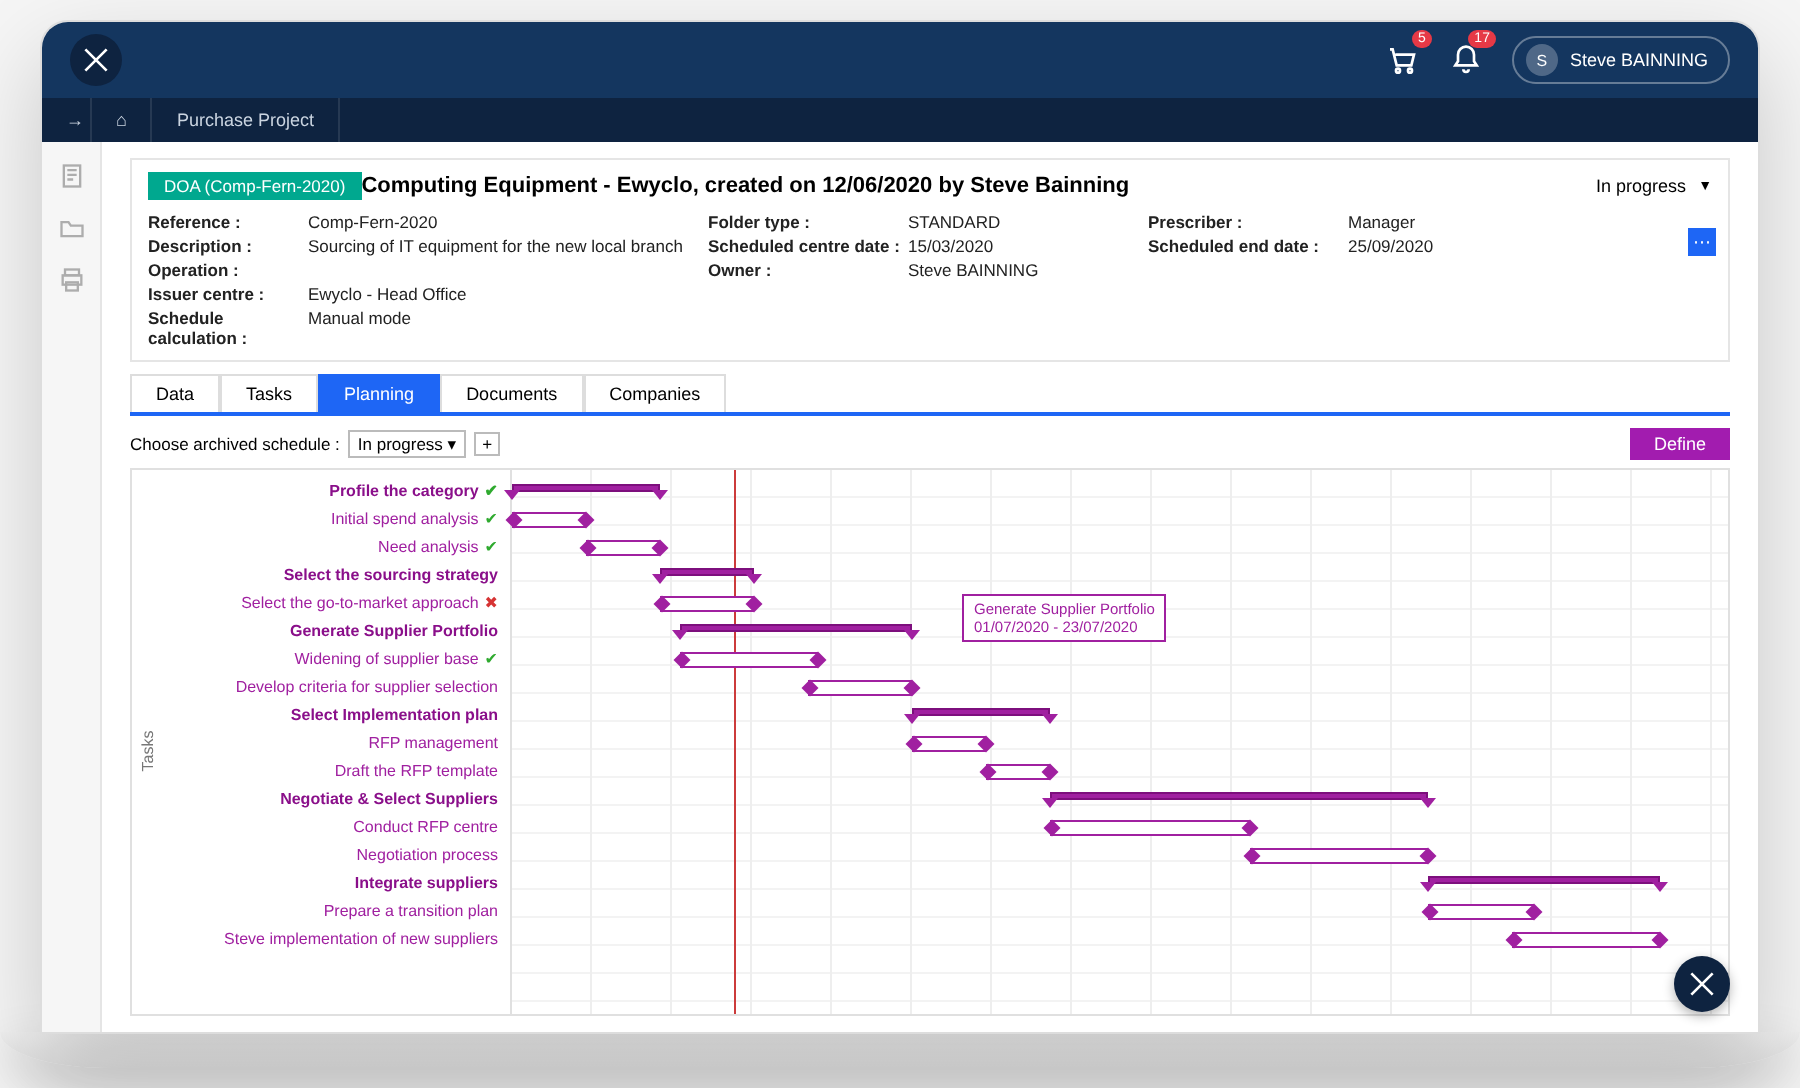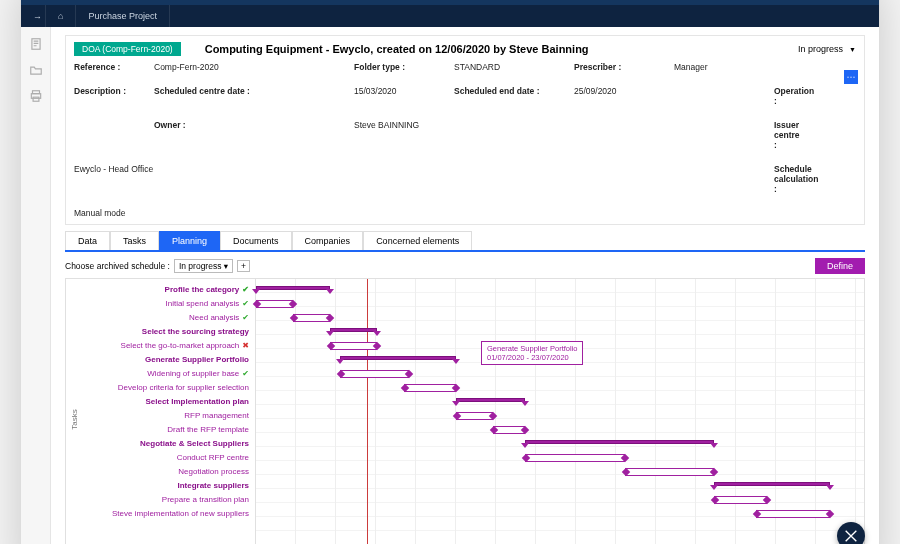--- a/index.html
+++ b/index.html
@@ -20,28 +20,28 @@
 
   .crumbbar { background:#0e2340; height:22px; display:flex; align-items:center; color:#cbd5e1; font-size:9px; }
   .crumb-seg { padding:0 12px; height:100%; display:flex; align-items:center; border-right:1px solid rgba(255,255,255,0.1);}
   .crumb-arrow { width:22px;}
   .app-body { display:flex; }
   .siderail { width:30px; background:#f6f6f6; border-right:1px solid #e5e5e5; display:flex; flex-direction:column; align-items:center; gap:12px; padding-top:10px;}
   .siderail .ri { width:14px;height:14px;opacity:.5;}
 
   .main { flex:1; padding:8px 14px; }
   .header-card { background:#fff; border:1px solid #e5e5e5; padding:6px 8px; margin-bottom:6px; position:relative;}
-  .hdr-row1 { display:flex; align-items:center; gap:24px; margin-bottom:6px;}
+  .hdr-row1 { display:flex; align-items:center; gap:0; margin-bottom:6px;}
   .chip-green { background:#00a88f; color:#fff; padding:2px 8px; font-size:8.5px;}
   .hdr-title { font-size:11px;}
   .hdr-title b{font-weight:700;}
   .hdr-title .light { font-weight:700;}
   .status-right { margin-left:auto; font-size:9px; display:flex; align-items:center; gap:6px;}
   .square-blue { width:14px;height:14px;background:#1e66f5;color:#fff;display:flex;align-items:center;justify-content:center;font-size:9px;cursor:pointer;}
-  .meta-grid { display:grid; grid-template-columns: 80px 200px 100px 120px 100px 100px 20px; row-gap:14px; font-size:8.5px; color:#222;}
+  .meta-grid { display:grid; grid-template-columns: 80px 200px 100px 120px 100px 100px 20px; row-gap:2px; font-size:8.5px; color:#222;}
   .meta-grid .lbl{font-weight:700;}
   .meta-grid .lbl::after{content:" :";}
 
   .tabs { display:flex; border-bottom:2px solid #1e66f5; margin-bottom:6px;}
   .tab { border:1px solid #ddd; border-bottom:none; padding:4px 12px; font-size:9px; background:#fff; cursor:pointer;}
   .tab.active { background:#1e66f5; color:#fff; border-color:#1e66f5;}
 
   .toolbar2 { display:flex; align-items:center; font-size:8.5px; margin-bottom:4px;}
   .mini-select { border:1px solid #bbb; padding:1px 4px; font-size:8.5px; margin-left:4px;}
   .plus { border:1px solid #bbb; padding:0 3px; margin-left:4px; cursor:pointer;}
@@ -141,20 +141,21 @@
         <div class="meta-grid">
           <span class="lbl">Reference</span>
           <span>Comp-Fern-2020</span>
           <span class="lbl">Folder type</span>
           <span>STANDARD</span>
           <span class="lbl">Prescriber</span>
           <span>Manager</span>
           <span></span>
 
           <span class="lbl">Description</span>
+          <span>Sourcing of IT equipment for the new local branch</span>
           <span class="lbl">Scheduled centre date</span>
           <span>15/03/2020</span>
           <span class="lbl">Scheduled end date</span>
           <span>25/09/2020</span>
           <span></span>
 
           <span class="lbl">Operation</span>
           <span></span>
           <span class="lbl">Owner</span>
           <span>Steve BAINNING</span>
@@ -179,21 +180,20 @@
               <span></span>
         </div>
       </div>
 
       <div class="tabs">
         <div class="tab">Data</div>
         <div class="tab">Tasks</div>
         <div class="tab active">Planning</div>
         <div class="tab">Documents</div>
         <div class="tab">Companies</div>
-        <div class="tab">Concerned elements</div>
       </div>
 
       <div class="toolbar2">
         <span>Choose archived schedule :</span>
         <span class="mini-select"><span>In progress</span> ▾</span>
         <span class="plus">+</span>
         <span class="define-btn">Define</span>
       </div>
 
       <div class="gantt-wrap">

